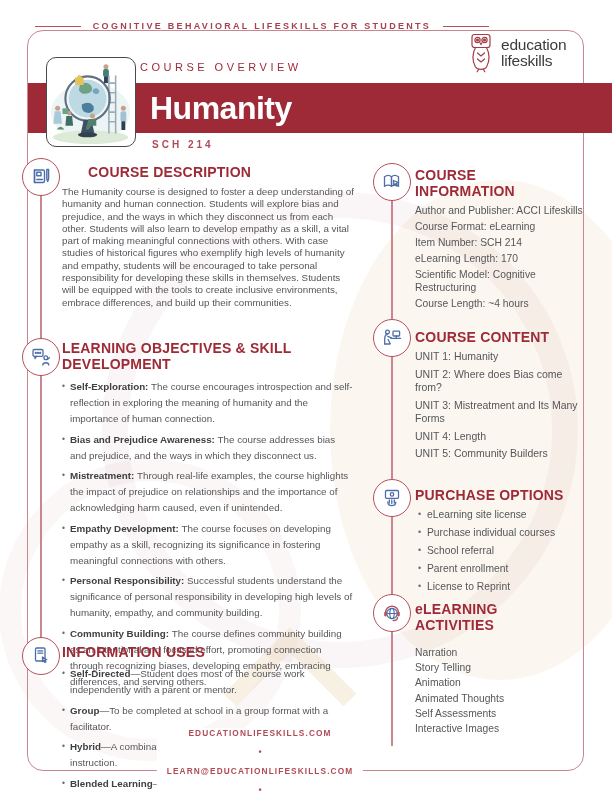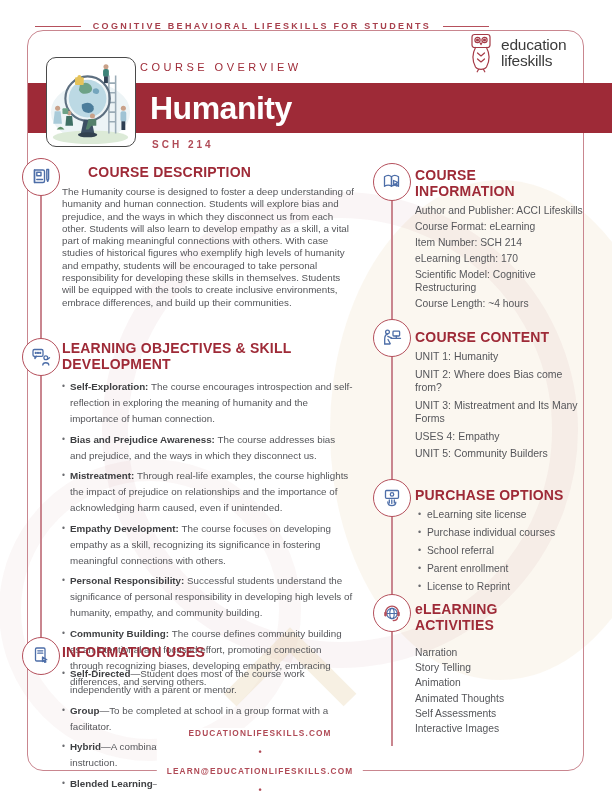--- a/index.html
+++ b/index.html
@@ -245,21 +245,21 @@
       <path d="M15.3 9 v2"></path>
       <path d="M10 11.3 h9.5"></path>
       <path d="M7 12.5 l2.3 4.3 M4 17 h4.8"></path>
     </svg>
   </div>
   <h2 class="sec-h" style="left:415px; top:330px; width:175px;">COURSE CONTENT</h2>
   <ul class="lst rlist-content" style="left:415px; top:350px; width:165px;">
       <li>UNIT 1: Humanity</li>
       <li>UNIT 2: Where does Bias come from?</li>
       <li>UNIT 3: Mistreatment and Its Many Forms</li>
-      <li>USES 4: Empathy</li>
+      <li>UNIT 4: Length</li>
       <li>UNIT 5: Community Builders</li>
     </ul>
 
   <div class="icon-circle" style="left:373px; top:479px;">
     <svg width="22" height="22" viewBox="0 0 22 22" fill="none" stroke="#4d6ea8" stroke-width="1.3" stroke-linecap="round" stroke-linejoin="round">
       <rect x="4.5" y="3.5" width="13" height="7.8" rx="1"></rect>
       <circle cx="11" cy="7.4" r="1.7"></circle>
       <path d="M8.3 13 v3 M10.8 13 v3.6 M13.3 13 v3"></path>
       <path d="M6.8 15 c0 2.2 1.5 3.6 4 3.6 c2.5 0 4 -1.4 4 -3.4"></path>
     </svg>

